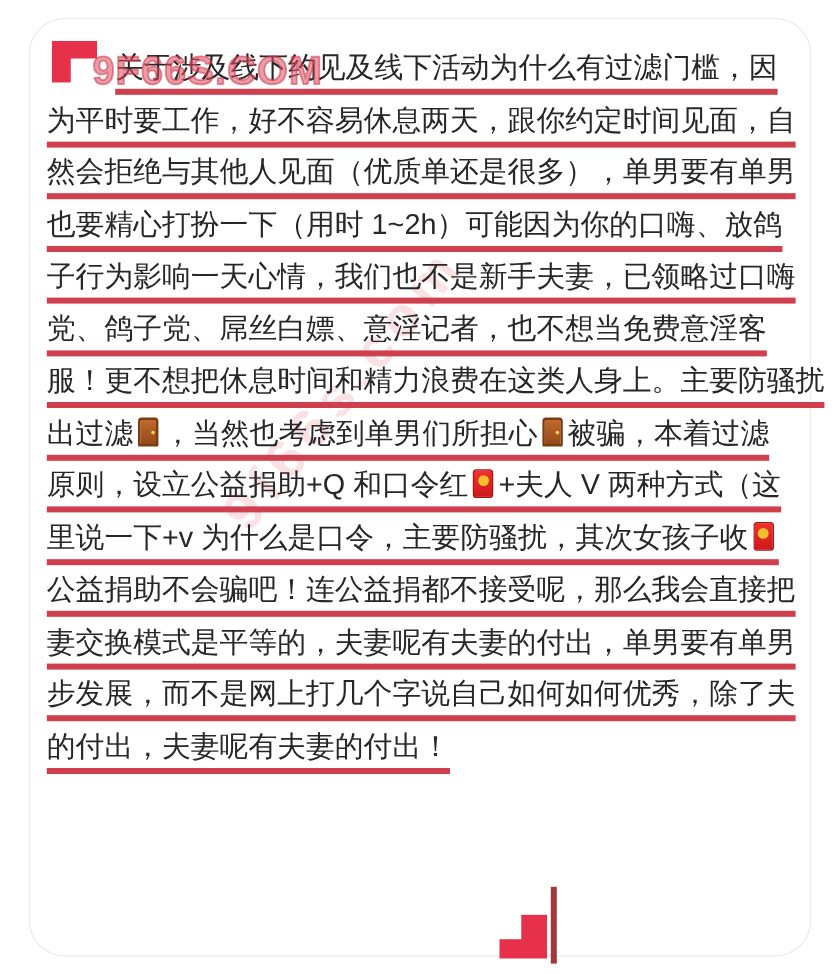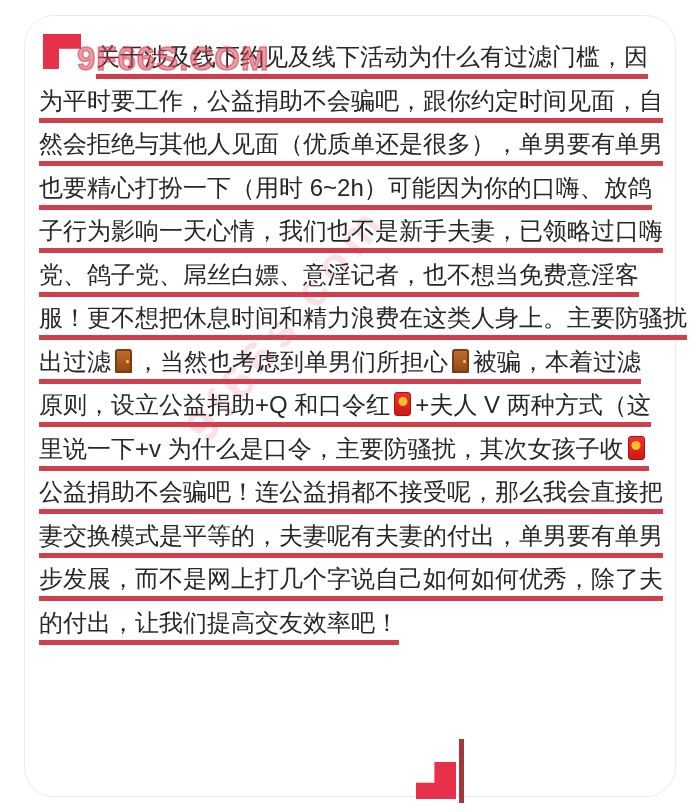--- a/index.html
+++ b/index.html
@@ -72,33 +72,33 @@
   }
 </style>
 </head>
 <body>
 
 <div class="card">
   <div class="corner corner-tl"></div>
 
   <div class="text-block">
       <div class="line indent"><span class="line-text">关于涉及线下约见及线下活动为什么有过滤门槛，因</span></div>
-      <div class="line"><span class="line-text">为平时要工作，公益捐助不会骗吧，跟你约定时间见面，自</span></div>
+      <div class="line"><span class="line-text">为平时要工作，好不容易休息两天，跟你约定时间见面，自</span></div>
       <div class="line"><span class="line-text">然会拒绝与其他人见面（优质单还是很多），单男要有单男</span></div>
-      <div class="line"><span class="line-text">也要精心打扮一下（用时 6~2h）可能因为你的口嗨、放鸽</span></div>
+      <div class="line"><span class="line-text">也要精心打扮一下（用时 1~2h）可能因为你的口嗨、放鸽</span></div>
       <div class="line"><span class="line-text">子行为影响一天心情，我们也不是新手夫妻，已领略过口嗨</span></div>
       <div class="line"><span class="line-text">党、鸽子党、屌丝白嫖、意淫记者，也不想当免费意淫客</span></div>
       <div class="line"><span class="line-text">服！更不想把休息时间和精力浪费在这类人身上。主要防骚扰</span></div>
       <div class="line"><span class="line-text">出过滤<span class="emoji door"></span>，当然也考虑到单男们所担心<span class="emoji door"></span>被骗，本着过滤</span></div>
       <div class="line"><span class="line-text">原则，设立公益捐助+Q 和口令红<span class="emoji hongbao"></span>+夫人 V 两种方式（这</span></div>
       <div class="line"><span class="line-text">里说一下+v 为什么是口令，主要防骚扰，其次女孩子收<span class="emoji hongbao"></span></span></div>
       <div class="line"><span class="line-text">公益捐助不会骗吧！连公益捐都不接受呢，那么我会直接把</span></div>
       <div class="line"><span class="line-text">妻交换模式是平等的，夫妻呢有夫妻的付出，单男要有单男</span></div>
       <div class="line"><span class="line-text">步发展，而不是网上打几个字说自己如何如何优秀，除了夫</span></div>
-      <div class="line"><span class="line-text">的付出，让我们提高交友效率吧！</span></div>
+      <div class="line"><span class="line-text">的付出，夫妻呢有夫妻的付出！</span></div>
     </div>
 
   <div class="wm-top">9F66S.COM</div>
   <div class="wm-diag">9f66s.com</div>
 
   <div class="corner corner-br"></div>
   <div class="cursor-bar"></div>
 </div>
 
 </body></html>

